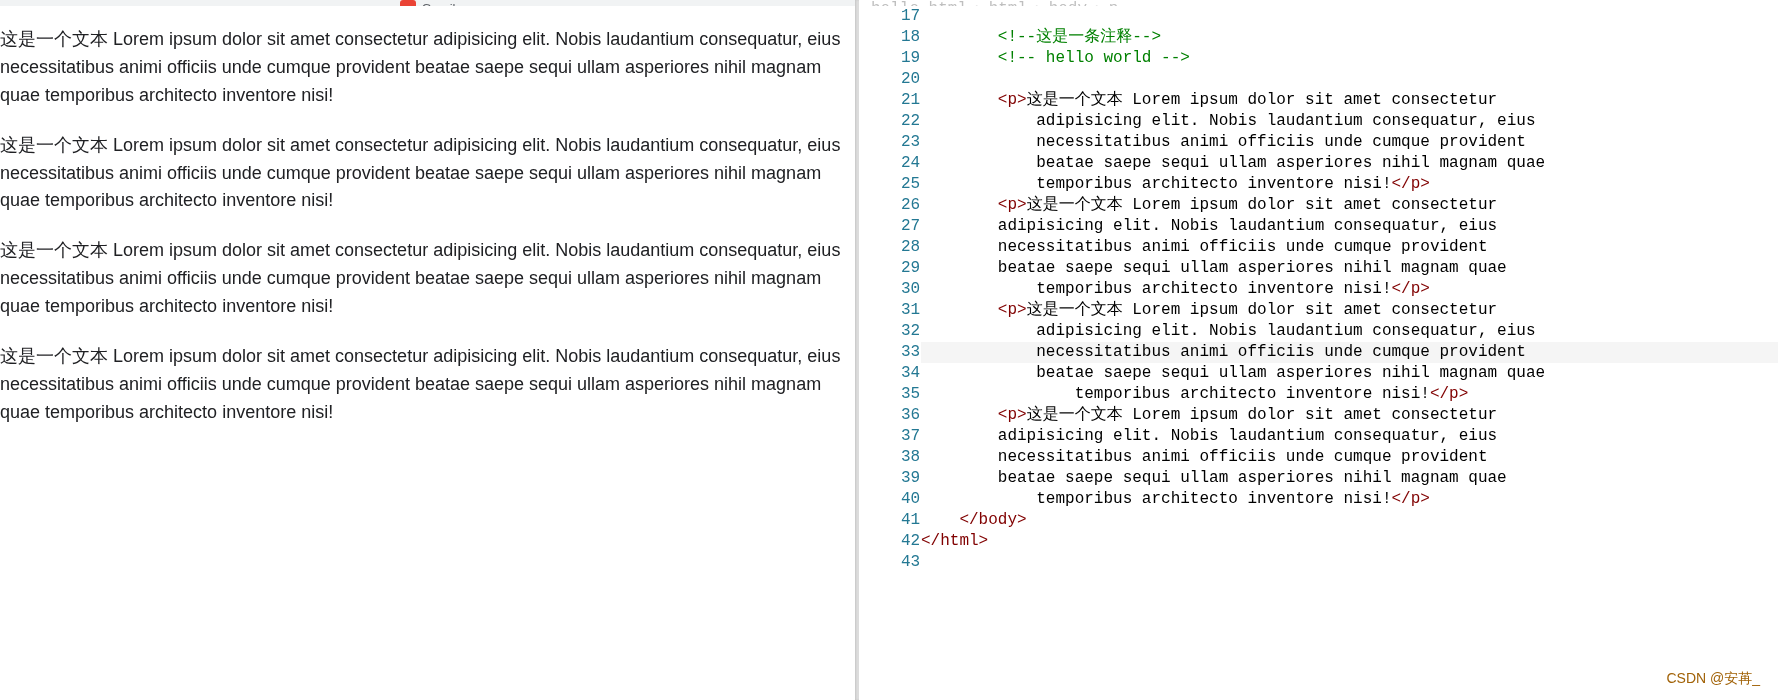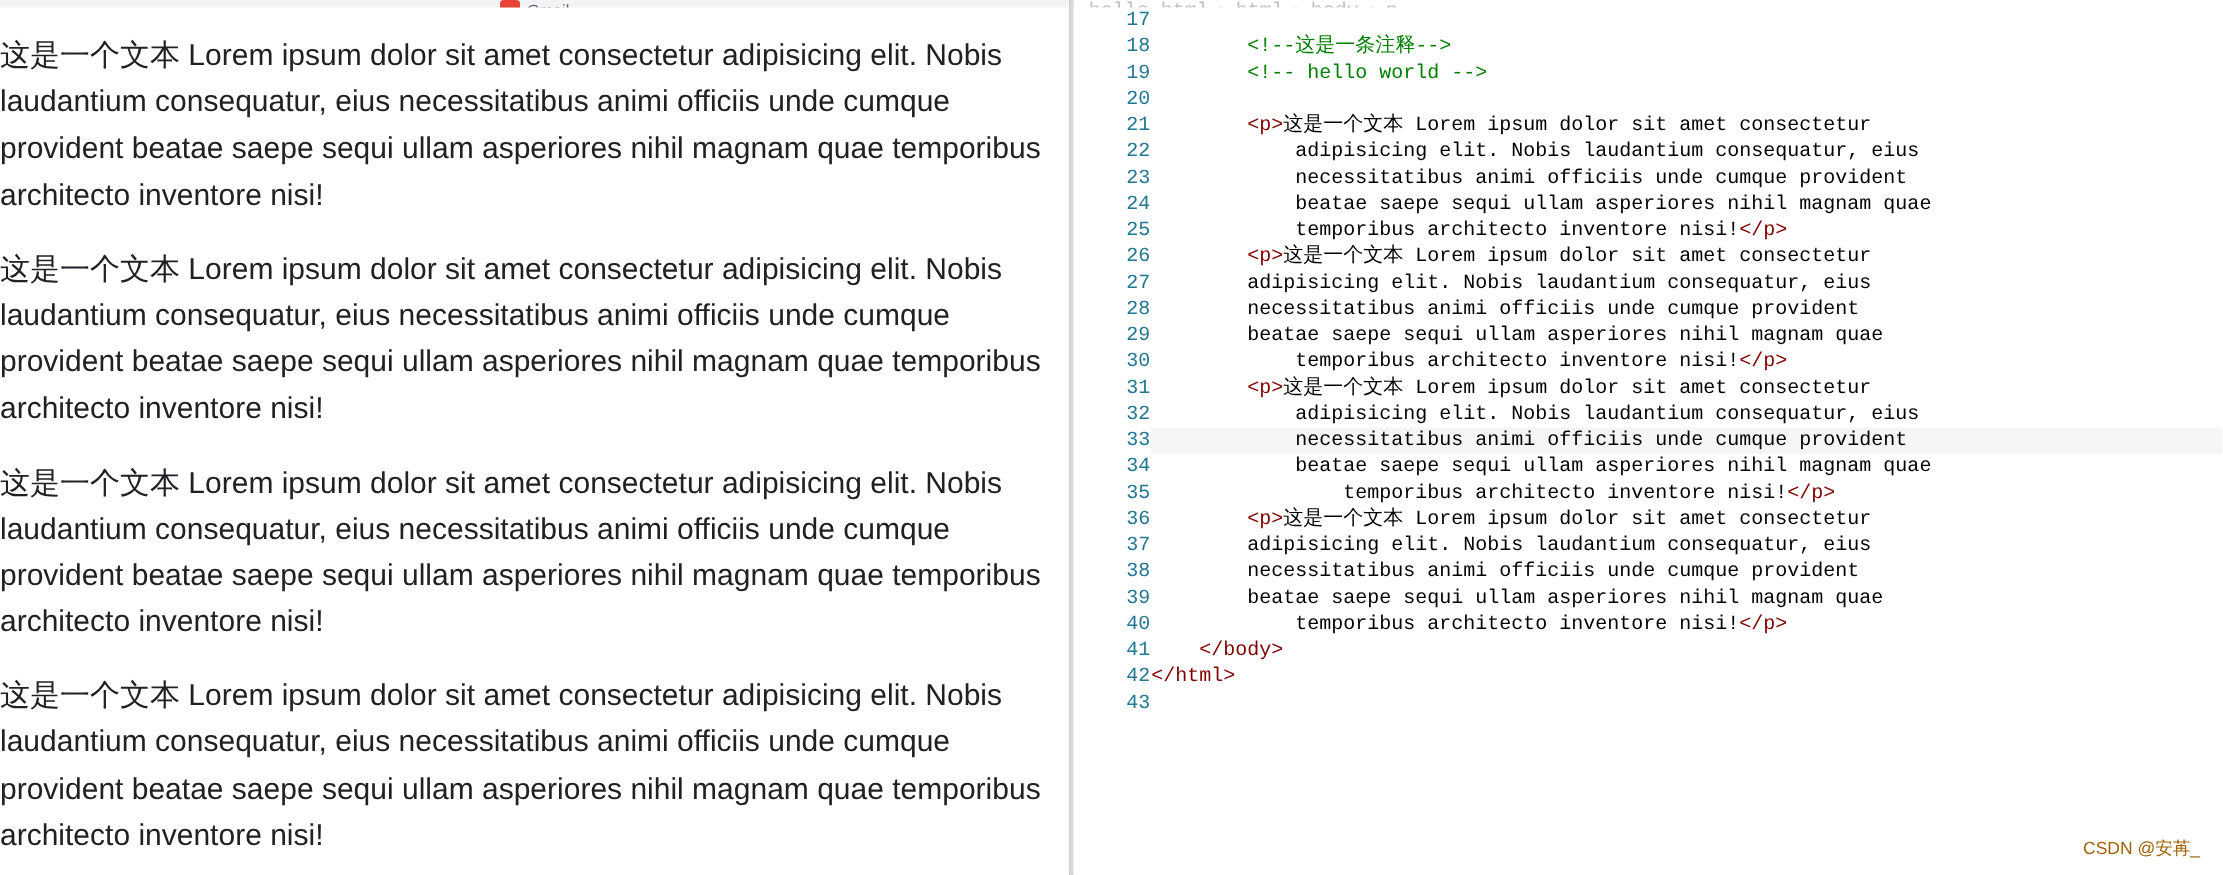--- a/index.html
+++ b/index.html
@@ -39,21 +39,21 @@
     .bookmark-icon {
       width: 16px;
       height: 16px;
       border-radius: 3px;
     }
     .icon-red { background: #ea4335; }
     .icon-blue { background: #4285f4; }
     .icon-yellow { background: #fbbc04; }
     .page-content {
       padding: 20px 0 0 0;
-      font-size: 24px;
+      font-size: 18px;
       line-height: 1.55;
       color: #202124;
       font-family: "Microsoft YaHei", sans-serif;
     }
     .page-content p {
       margin-bottom: 22px;
     }
     .divider {
       width: 4px;
       background: #ddd;

